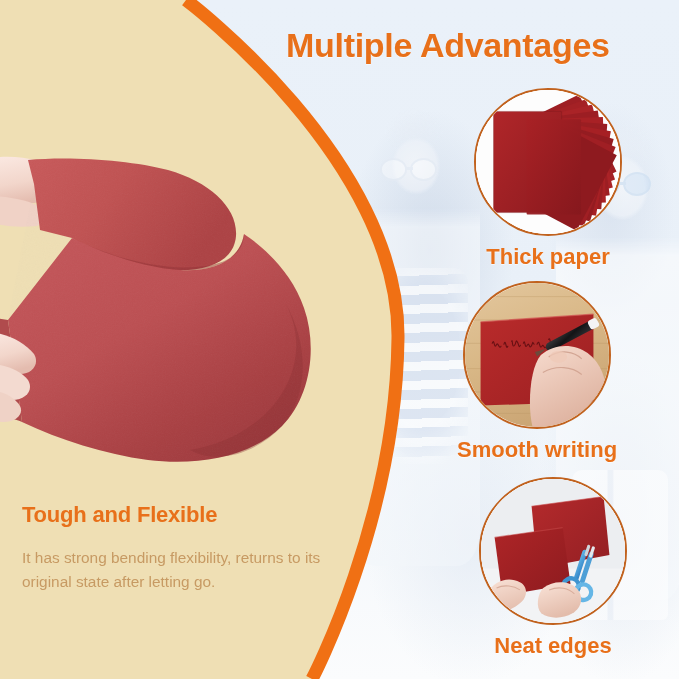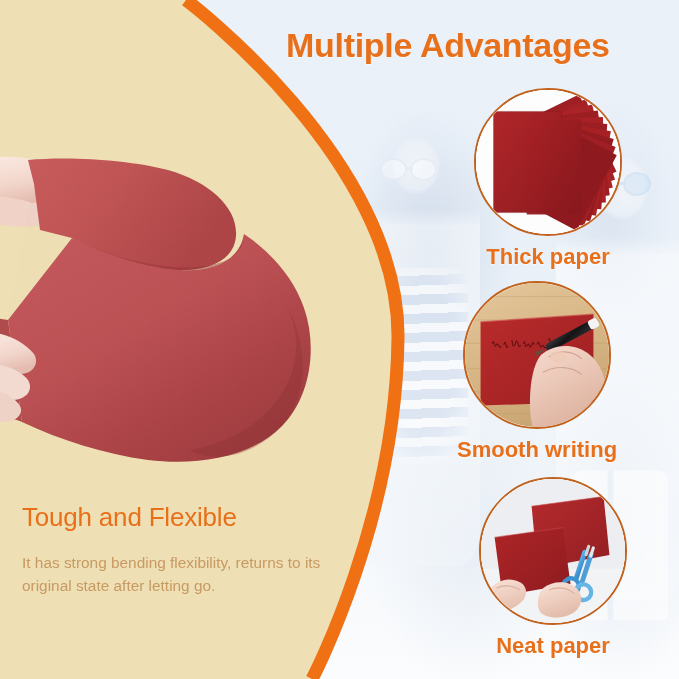--- a/index.html
+++ b/index.html
@@ -110,21 +110,21 @@
     position: absolute; inset: 0;
     pointer-events: none;
   }
 
   
   .hero-art { position: absolute; left: 0; top: 150px; width: 340px; height: 340px; }
 
   
   .left-text { position: absolute; left: 22px; top: 503px; width: 330px; }
   .left-title {
-    font-size: 26px; font-weight: normal; color: #E8701A;
+    font-size: 22px; font-weight: bold; color: #E8701A;
     letter-spacing: -.2px; line-height: 1.1;
   }
   .left-body {
     margin-top: 19px;
     font-size: 15.4px; line-height: 1.55; color: #C79A63;
   }
 
   
   .headline {
     position: absolute; left: 286px; top: 26px;
@@ -429,16 +429,16 @@
           <path d="M 6 118 C 14 104 28 100 40 106 C 48 110 48 120 42 126 C 34 134 18 140 8 142 L 0 142 L 0 120 Z" fill="url(#skin3)"></path>
           <path d="M 16 112 C 24 108 34 110 40 114" fill="none" stroke="#D8AD9C" stroke-width="1.1"></path>
         </g>
 
         <g>
           <path d="M 64 112 C 74 104 90 104 98 112 C 106 120 104 132 94 138 C 84 144 70 144 62 138 C 56 132 58 118 64 112 Z" fill="url(#skin3)"></path>
           <path d="M 70 114 C 80 110 90 112 96 118" fill="none" stroke="#D8AD9C" stroke-width="1.1"></path>
         </g>
       </svg>
     </div>
-    <div class="flabel">Neat paper</div>
+    <div class="flabel">Neat edges</div>
   </div>
 
 </div>
 
 </body></html>

